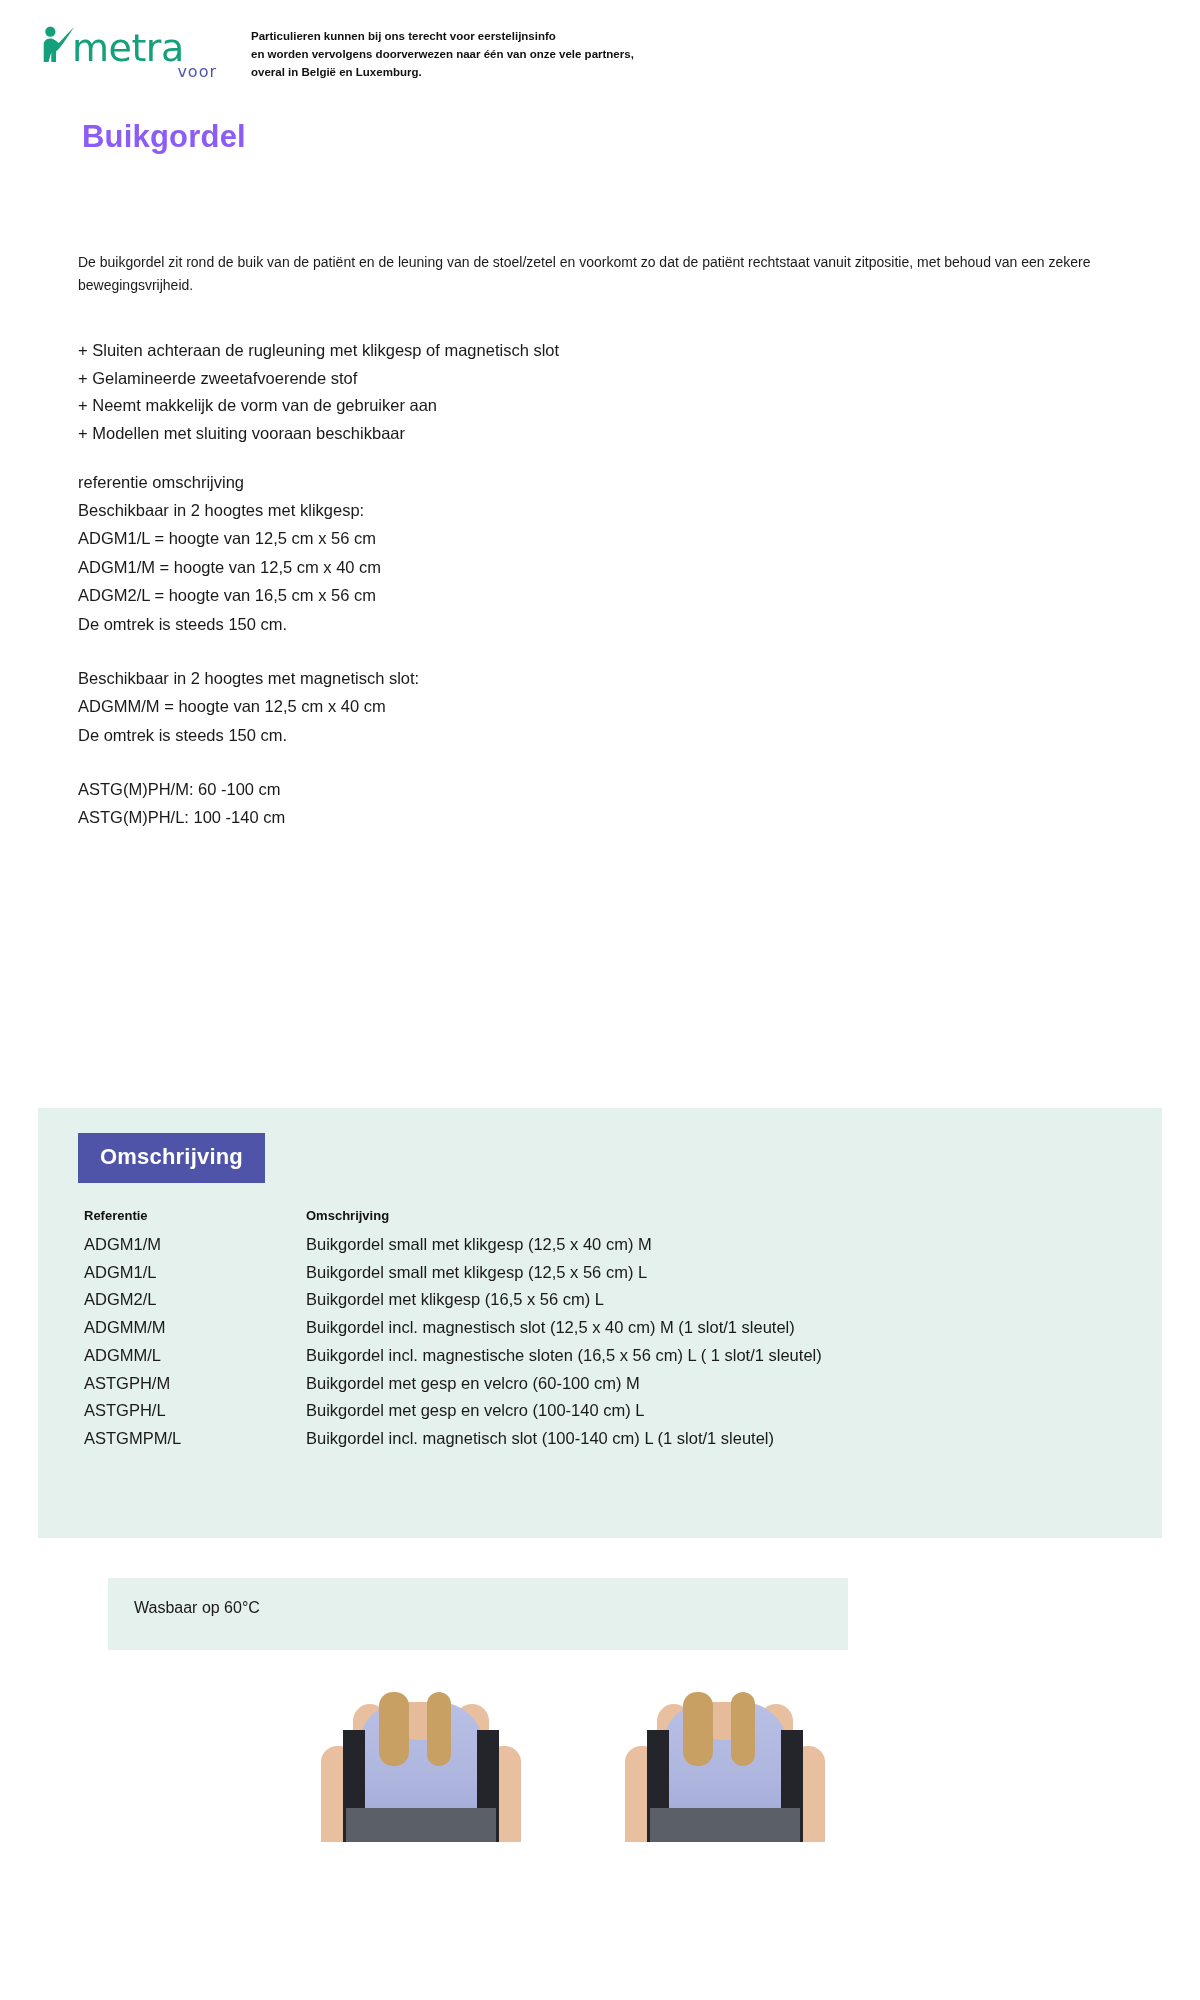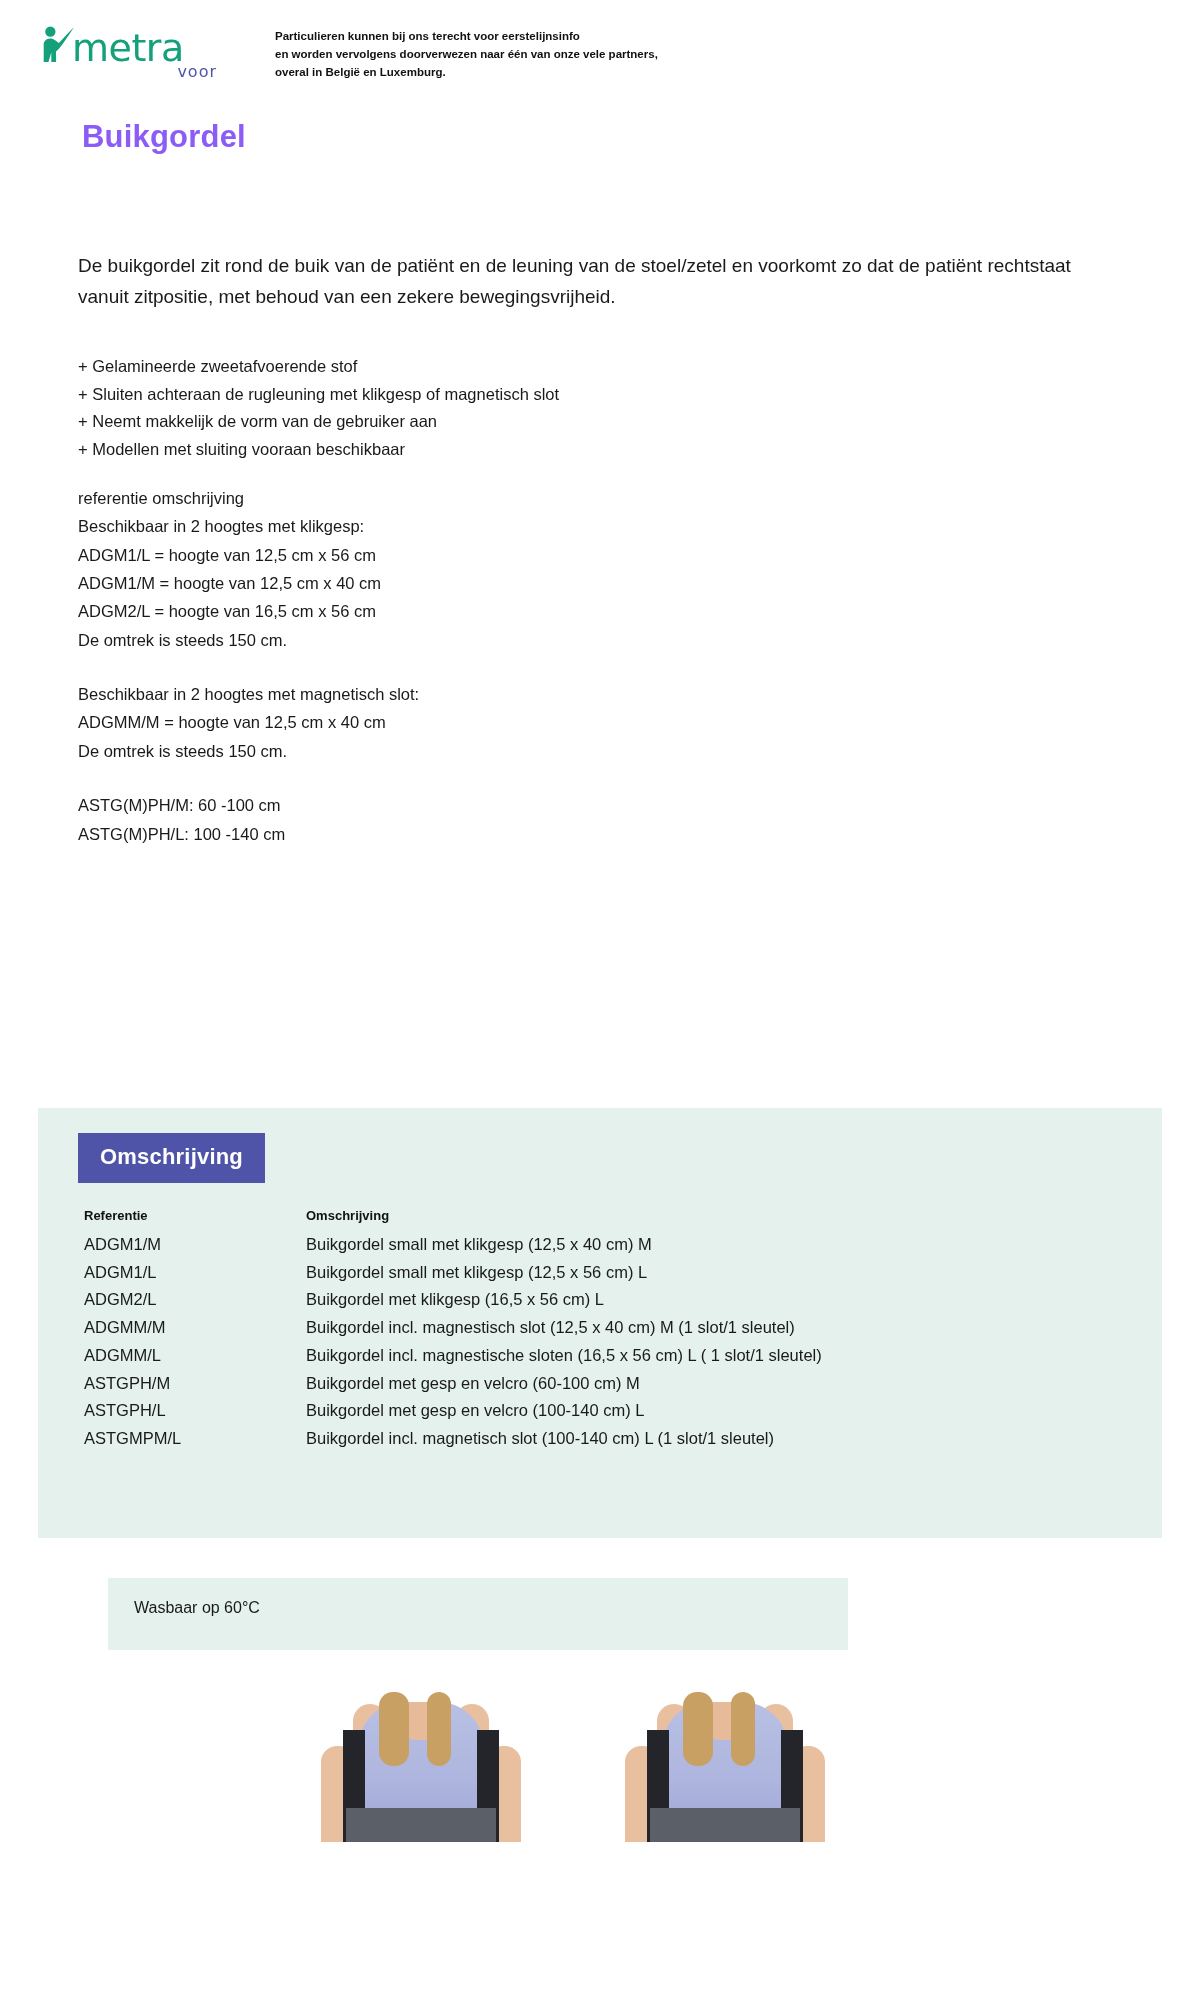--- a/index.html
+++ b/index.html
@@ -48,21 +48,21 @@
     text-align: right;
     font-size: 16px;
     color: #4f54a8;
     letter-spacing: 1px;
     margin-top: -4px;
     padding-right: 6px;
     font-family: "DejaVu Sans", sans-serif;
   }
 
   .header-note {
-    margin-left: 52px;
+    margin-left: 28px;
     padding-top: 6px;
     font-size: 11.5px;
     line-height: 1.55;
     color: #111;
     font-weight: 700;
     font-family: "Liberation Sans", sans-serif;
   }
 
   
   .page-title {
@@ -73,21 +73,21 @@
     letter-spacing: 0.2px;
   }
 
   
   .content {
     margin: 96px 0 0 78px;
     width: 1040px;
   }
 
   .intro {
-    font-size: 19px;
+    font-size: 14px;
     line-height: 1.62;
     color: #1a1a1a;
     width: 1030px;
   }
 
   .feature-list { margin-top: 40px; }
 
   .feature-item {
     font-size: 16.5px;
     line-height: 1.68;
@@ -284,22 +284,22 @@
   </div>
 </div>
 
 <h1 class="page-title">Buikgordel</h1>
 
 <div class="content">
 
   <p class="intro">De buikgordel zit rond de buik van de patiënt en de leuning van de stoel/zetel en voorkomt zo dat de patiënt rechtstaat vanuit zitpositie, met behoud van een zekere bewegingsvrijheid.</p>
 
   <div class="feature-list">
+    <div class="feature-item">+ Sluiten achteraan de rugleuning met klikgesp of magnetisch slot</div>
     <div class="feature-item">+ Gelamineerde zweetafvoerende stof</div>
-    <div class="feature-item">+ Sluiten achteraan de rugleuning met klikgesp of magnetisch slot</div>
     <div class="feature-item">+ Neemt makkelijk de vorm van de gebruiker aan</div>
     <div class="feature-item">+ Modellen met sluiting vooraan beschikbaar</div>
   </div>
 
   <div class="spec-block">
     <div class="spec-line">referentie omschrijving</div>
     <div class="spec-line">Beschikbaar in 2 hoogtes met klikgesp:</div>
     <div class="spec-line">ADGM1/L = hoogte van 12,5 cm x 56 cm</div>
     <div class="spec-line">ADGM1/M = hoogte van 12,5 cm x 40 cm</div>
     <div class="spec-line">ADGM2/L = hoogte van 16,5 cm x 56 cm</div>

